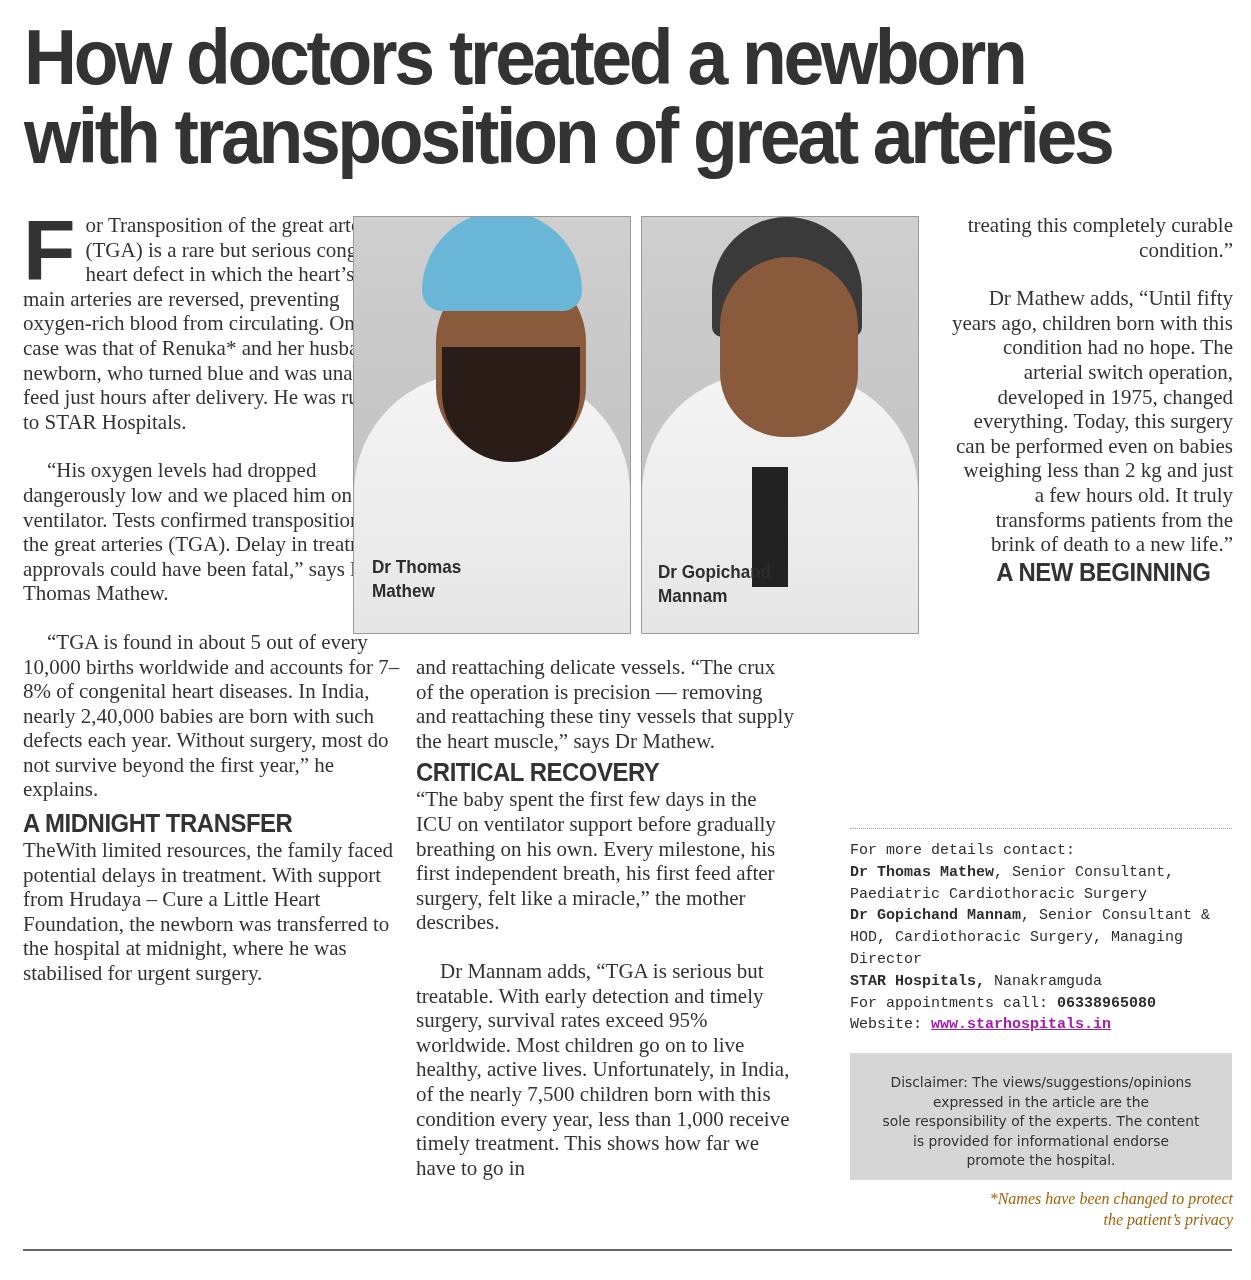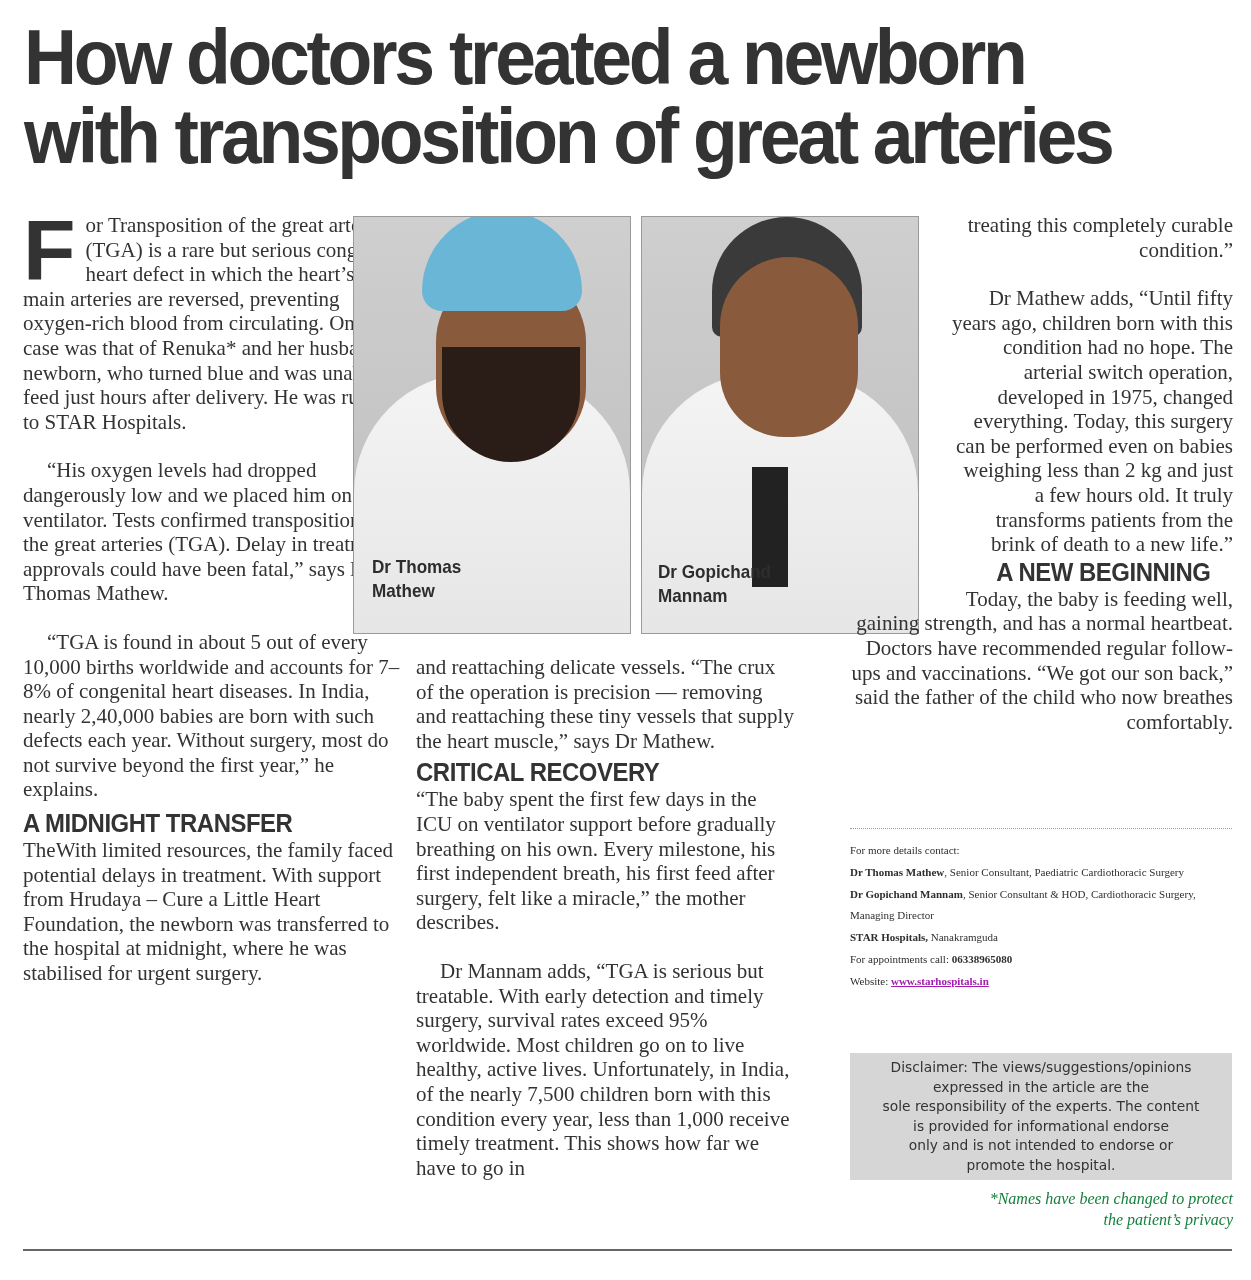--- a/index.html
+++ b/index.html
@@ -62,34 +62,34 @@
     position: absolute; font-family: "Liberation Sans", sans-serif; font-weight: bold;
     font-size: 19px; line-height: 24px; color: #2d2d2d; transform: scaleX(0.9); transform-origin: left;
   }
   .photo1 .caption { left: 18px; top: 338px; }
   .photo2 .caption { left: 16px; top: 343px; }
 
   .dotted { position: absolute; left: 850px; top: 828px; width: 382px; border-top: 1px dotted #999; }
 
   .contact {
     position: absolute; left: 850px; top: 840px; width: 390px;
-    font-family: Liberation Serif, serif; font-size: 11px; line-height: 21.8px; color: #2e2e2e;
+    font-family: Liberation Mono, monospace; font-size: 15px; line-height: 21.8px; color: #2e2e2e;
   }
   .contact b { font-weight: bold; }
   .contact a { color: #a21caf; font-weight: bold; text-decoration: underline; }
 
   .disclaimer {
     position: absolute; left: 850px; top: 1053px; width: 382px; height: 127px;
     background: #d6d6d6; text-align: center;
     font-family: "DejaVu Sans", sans-serif; font-size: 13.8px; line-height: 19.5px; color: #333;
-    padding-top: 5px;
+    padding-top: 20px;
   }
   .note {
     position: absolute; right: 18px; top: 1188px; width: 300px; text-align: right;
-    font-family: "Liberation Serif", serif; font-style: italic; font-size: 16px; line-height: 21px; color: #15803d;
+    font-family: "Liberation Serif", serif; font-style: italic; font-size: 16px; line-height: 21px; color: #a16207;
   }
   .rule { position: absolute; left: 23px; top: 1249px; width: 1209px; height: 2px; background: #666; }
 </style>
 </head>
 <body>
 
 <div class="headline">
   <div>How doctors treated a newborn</div>
   <div>with transposition of great arteries</div>
 </div>
@@ -130,40 +130,38 @@
   <p>“The baby spent the first few days in the ICU on ventilator support before gradually breathing on his own. Every milestone, his first independent breath, his first feed after surgery, felt like a miracle,” the mother describes.</p>
   <p class="indent">Dr Mannam adds, “TGA is serious but treatable. With early detection and timely surgery, survival rates exceed 95% worldwide. Most children go on to live healthy, active lives. Unfortunately, in India, of the nearly 7,500 children born with this condition every year, less than 1,000 receive timely treatment. This shows how far we have to go in</p>
 </div>
 
 <div class="col col3">
   <div style="padding-left:100px;">
     <p>treating this completely curable condition.”</p>
     <p class="indent">Dr Mathew adds, “Until fifty years ago, children born with this condition had no hope. The arterial switch operation, developed in 1975, changed everything. Today, this surgery can be performed even on babies weighing less than 2 kg and just a few hours old. It truly transforms patients from the brink of death to a new life.”</p>
     <div class="subhead">A NEW BEGINNING</div>
   </div>
-  <p style="text-indent:100px;">Today, the baby is feeding well, gaining strength, and has a normal heartbeat. Doctors have recommended regular follow-ups and vaccinations. “We got our son back,” said the father of the child who now breathes comfortably.</p>
 </div>
 
 <div class="dotted"></div>
 
 <div class="contact">
   <div>For more details contact:</div>
   <div><b>Dr Thomas Mathew</b><span>, Senior Consultant, Paediatric Cardiothoracic Surgery</span></div>
   <div><b>Dr Gopichand Mannam</b><span>, Senior Consultant &amp; HOD, Cardiothoracic Surgery, Managing Director</span></div>
   <div><b>STAR Hospitals,</b><span> Nanakramguda</span></div>
   <div><span>For appointments call: </span><b>06338965080</b></div>
   <div><span>Website: </span><a>www.starhospitals.in</a></div>
 </div>
 
 <div class="disclaimer">
   <div>Disclaimer: The views/suggestions/opinions</div>
   <div>expressed in the article are the</div>
   <div>sole responsibility of the experts. The content</div>
   <div>is provided for informational endorse</div>
-  <div>only and is not intended to endorse or</div>
   <div>promote the hospital.</div>
 </div>
 
 <div class="note">
   <div>*Names have been changed to protect</div>
   <div>the patient’s privacy</div>
 </div>
 
 <div class="rule"></div>
 

